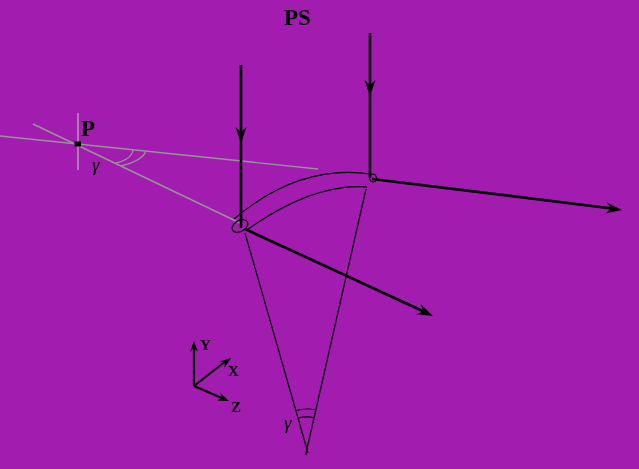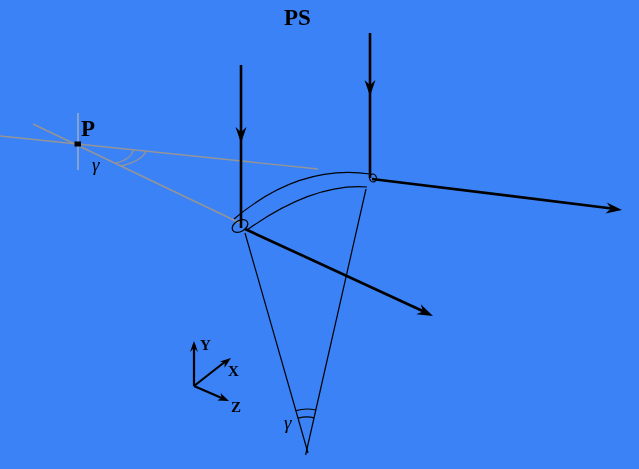--- a/index.html
+++ b/index.html
@@ -1,20 +1,20 @@
 <!DOCTYPE html>
 <html><head>
 <meta charset="utf-8">
 <style>
   html, body { margin: 0; padding: 0; background: #ffffff; }
   .canvas {
     position: relative;
     width: 639px;
     height: 469px;
-    background: #3b82f6;
+    background: #a21caf;
     overflow: hidden;
     font-family: "Liberation Serif", "DejaVu Serif", serif;
   }
   svg { display: block; }
   .t-title { font: bold 23px "Liberation Serif", "DejaVu Serif", serif; }
   .t-point { font: bold 23px "Liberation Serif", "DejaVu Serif", serif; }
   .t-axis  { font: bold 15px "Liberation Serif", "DejaVu Serif", serif; }
   .t-gamma { font: italic 19px "Liberation Serif", "DejaVu Serif", serif; }
 </style>
 </head>

